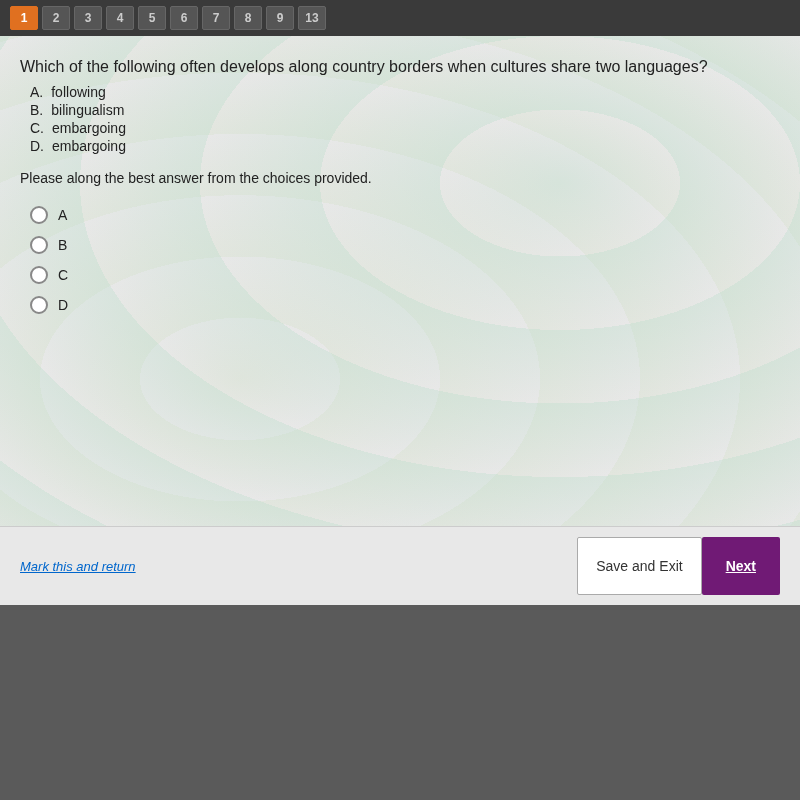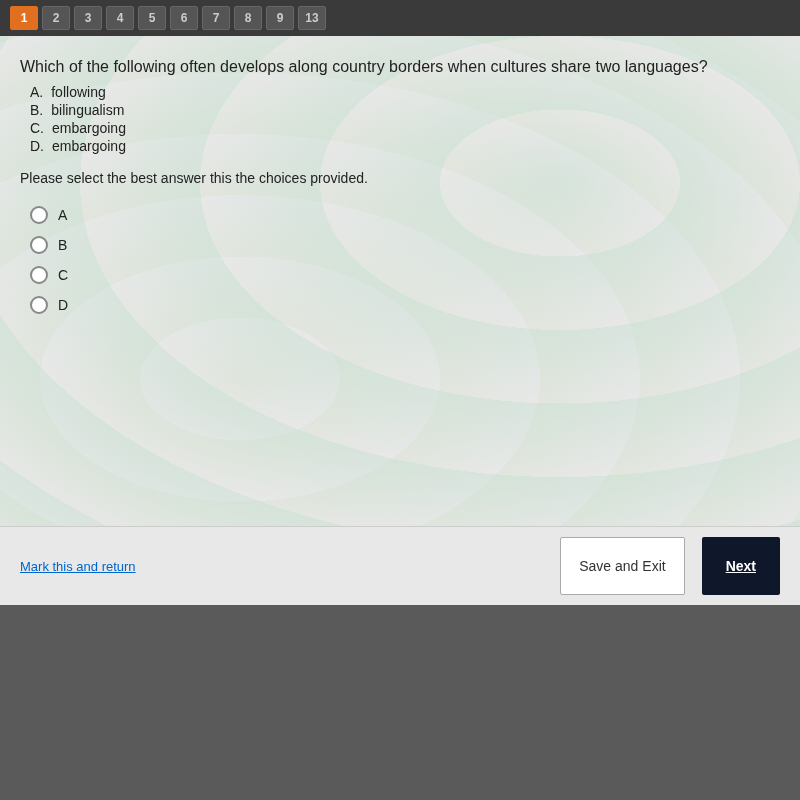--- a/index.html
+++ b/index.html
@@ -111,39 +111,40 @@
       align-items: center;
       justify-content: space-between;
       width: 100%;
     }
 
     .mark-return-link {
       color: #0066cc;
       text-decoration: underline;
       font-size: 13px;
       cursor: pointer;
+      font-style: italic;
     }
 
     .button-group {
       display: flex;
-      gap: 17px;
+      gap: 0;
     }
 
     .btn-save-exit {
       background-color: white;
       border: 1px solid #aaa;
       color: #333;
       font-size: 14px;
       padding: 8px 18px;
       cursor: pointer;
       border-radius: 2px;
     }
 
     .btn-next {
-      background-color: #0f172a;
+      background-color: #701a75;
       border: none;
       color: white;
       font-size: 14px;
       font-weight: bold;
       padding: 21px 24px;
       cursor: pointer;
       border-radius: 2px;
       text-decoration: underline;
     }
 
@@ -186,21 +187,21 @@
     <div class="answer-choice">
       <span>C.</span>
       <span>embargoing</span>
     </div>
     <div class="answer-choice">
       <span>D.</span>
       <span>embargoing</span>
     </div>
   </div>
 
-  <p class="instruction-text">Please select the best answer this the choices provided.</p>
+  <p class="instruction-text">Please along the best answer from the choices provided.</p>
 
   <div class="radio-group">
     <label class="radio-option">
       <div class="radio-circle"></div>
       <span class="radio-label">A</span>
     </label>
     <label class="radio-option">
       <div class="radio-circle"></div>
       <span class="radio-label">B</span>
     </label>

